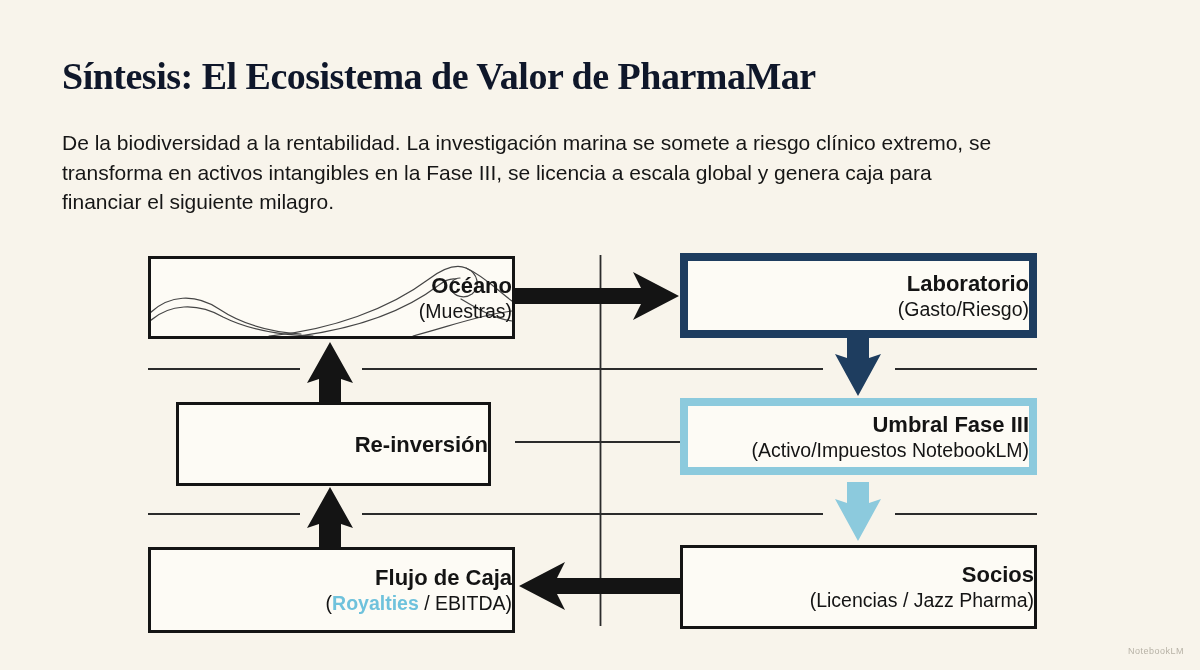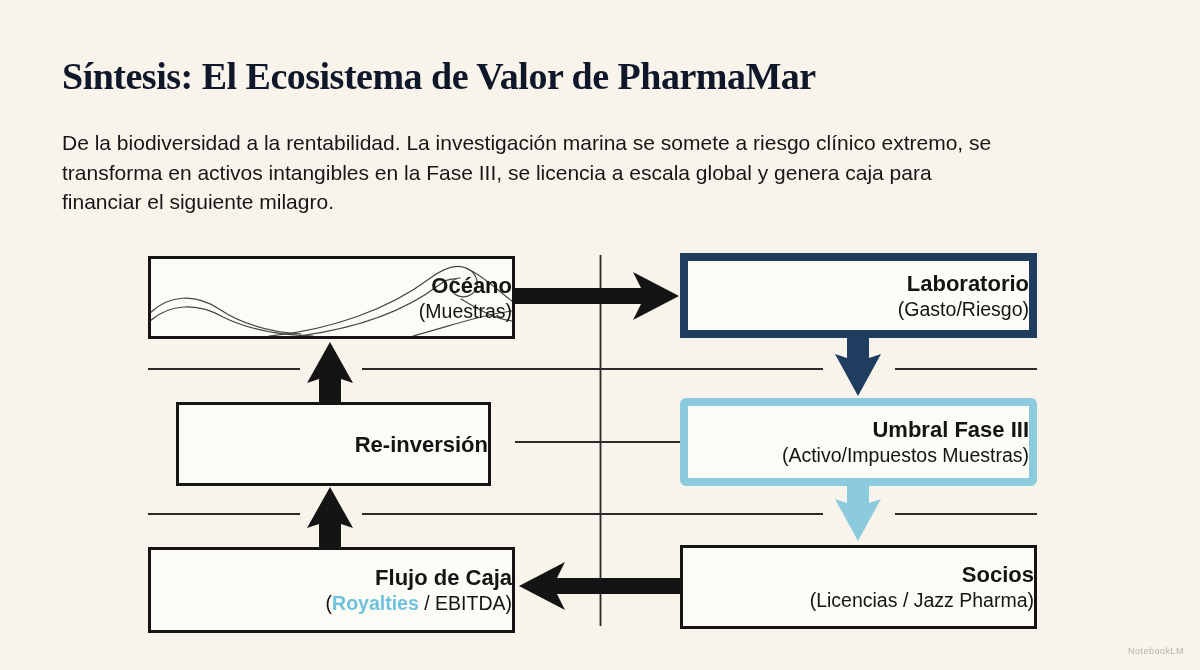--- a/index.html
+++ b/index.html
@@ -105,23 +105,23 @@
 
   <div class="node b-navy" style="left:680px;top:253px;width:357px;height:85px;padding-left:37px;">
     <div class="t">Laboratorio</div>
     <div class="s">(Gasto/Riesgo)</div>
   </div>
 
   <div class="node b-black" style="left:148px;top:402px;width:315px;height:84px;margin-left:28px;">
     <div class="t">Re-inversión</div>
   </div>
 
-  <div class="node b-blue" style="left:680px;top:398px;width:357px;height:88px;border-radius:6px;">
+  <div class="node b-blue" style="left:680px;top:398px;width:357px;height:77px;">
     <div class="t">Umbral Fase III</div>
-    <div class="s">(Activo/Impuestos Muestras)</div>
+    <div class="s">(Activo/Impuestos NotebookLM)</div>
   </div>
 
   <div class="node b-black" style="left:148px;top:547px;width:367px;height:86px;">
     <div class="t">Flujo de Caja</div>
     <div class="s"><span>(</span><span class="hl-blue">Royalties</span><span> / EBITDA)</span></div>
   </div>
 
   <div class="node b-black" style="left:680px;top:545px;width:357px;height:84px;">
     <div class="t">Socios</div>
     <div class="s">(Licencias / Jazz Pharma)</div>

